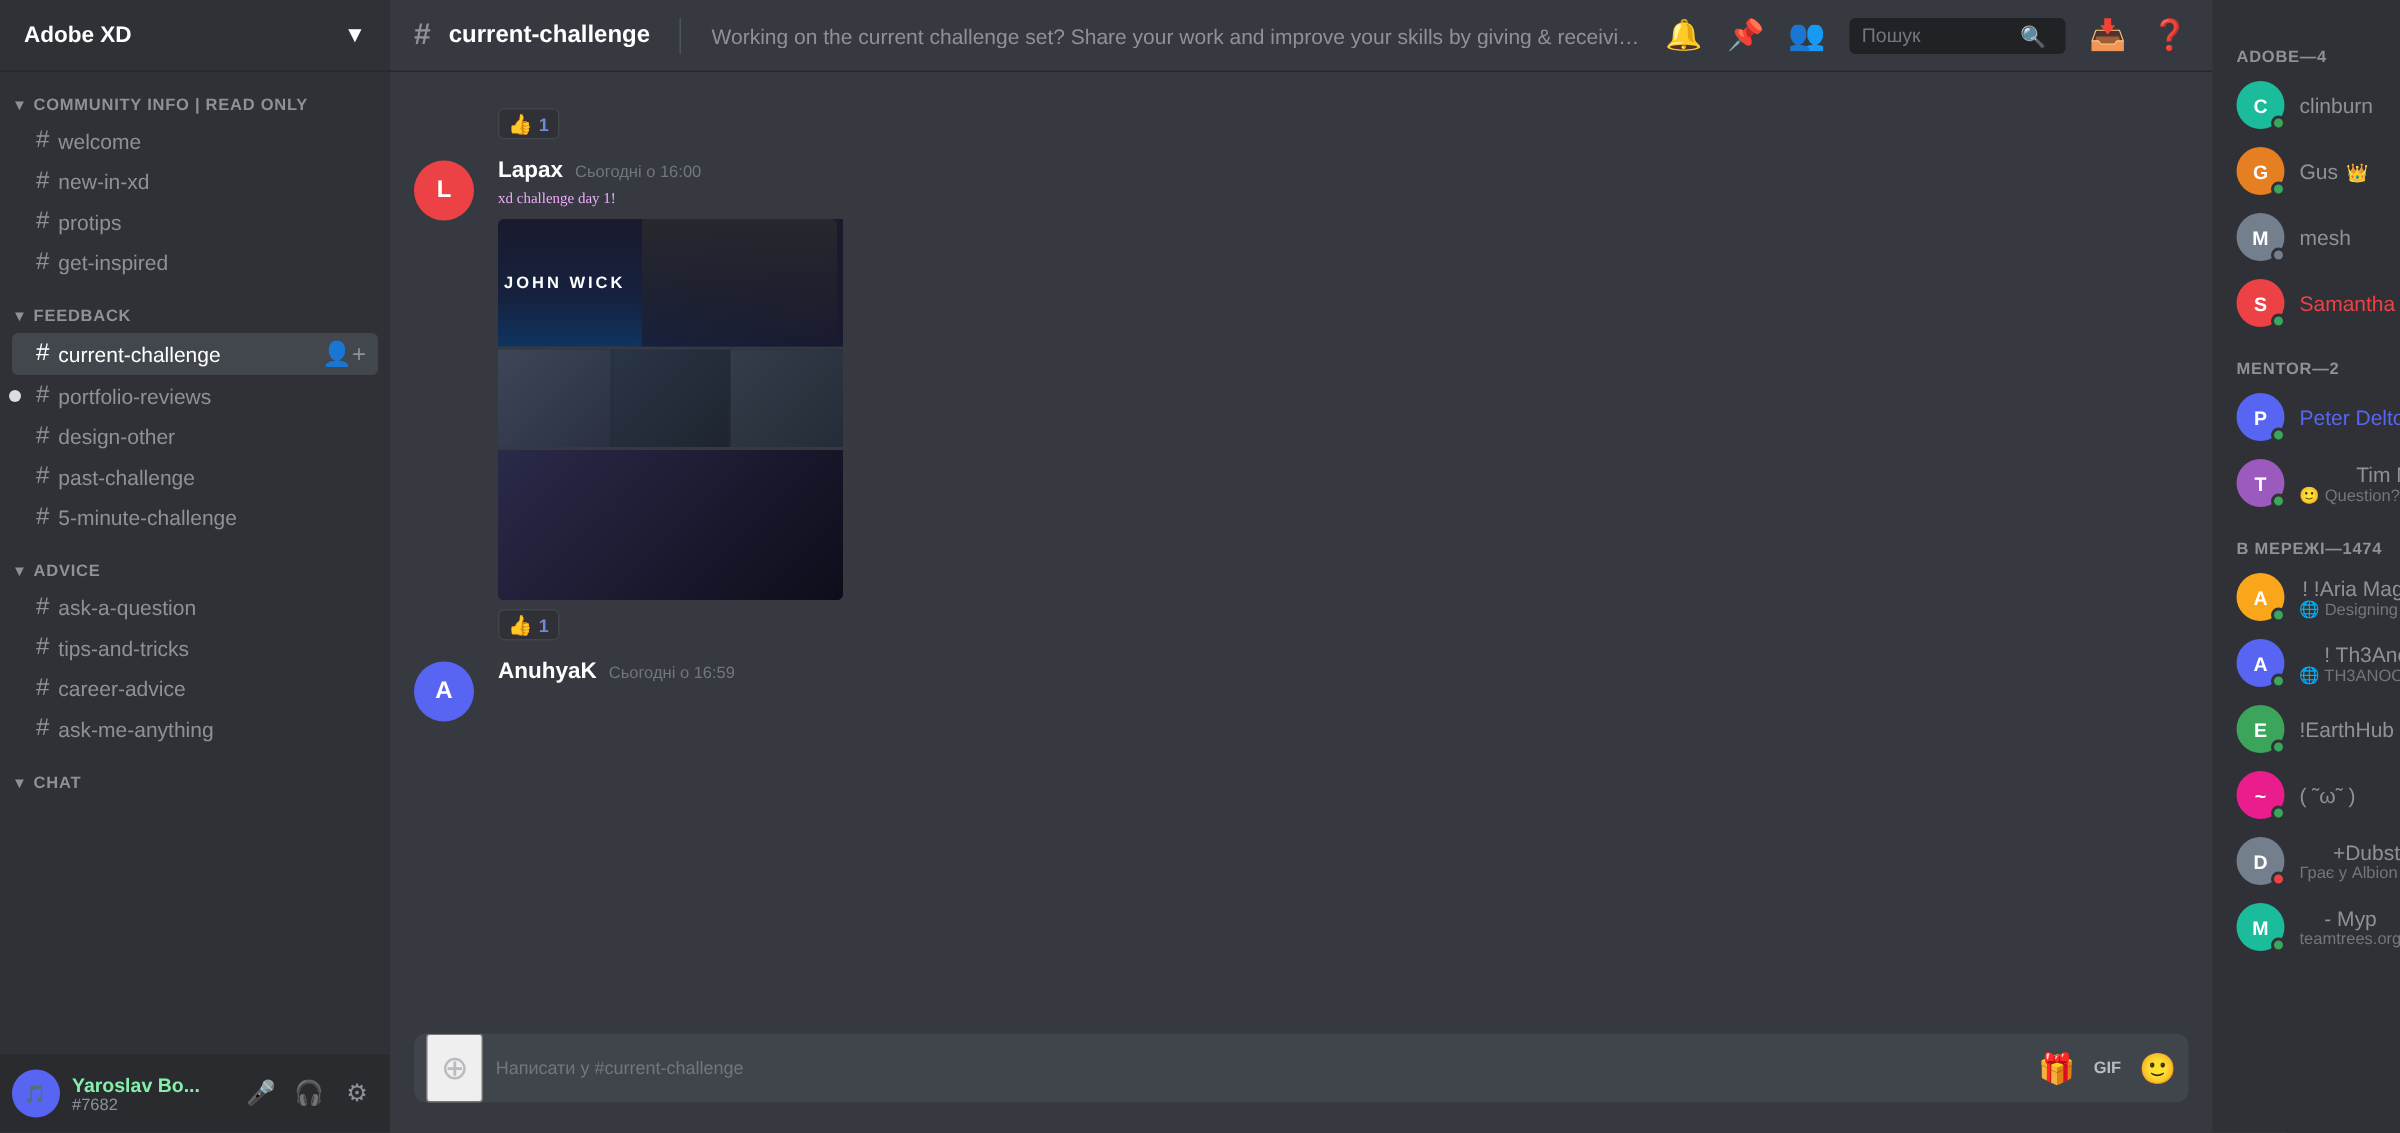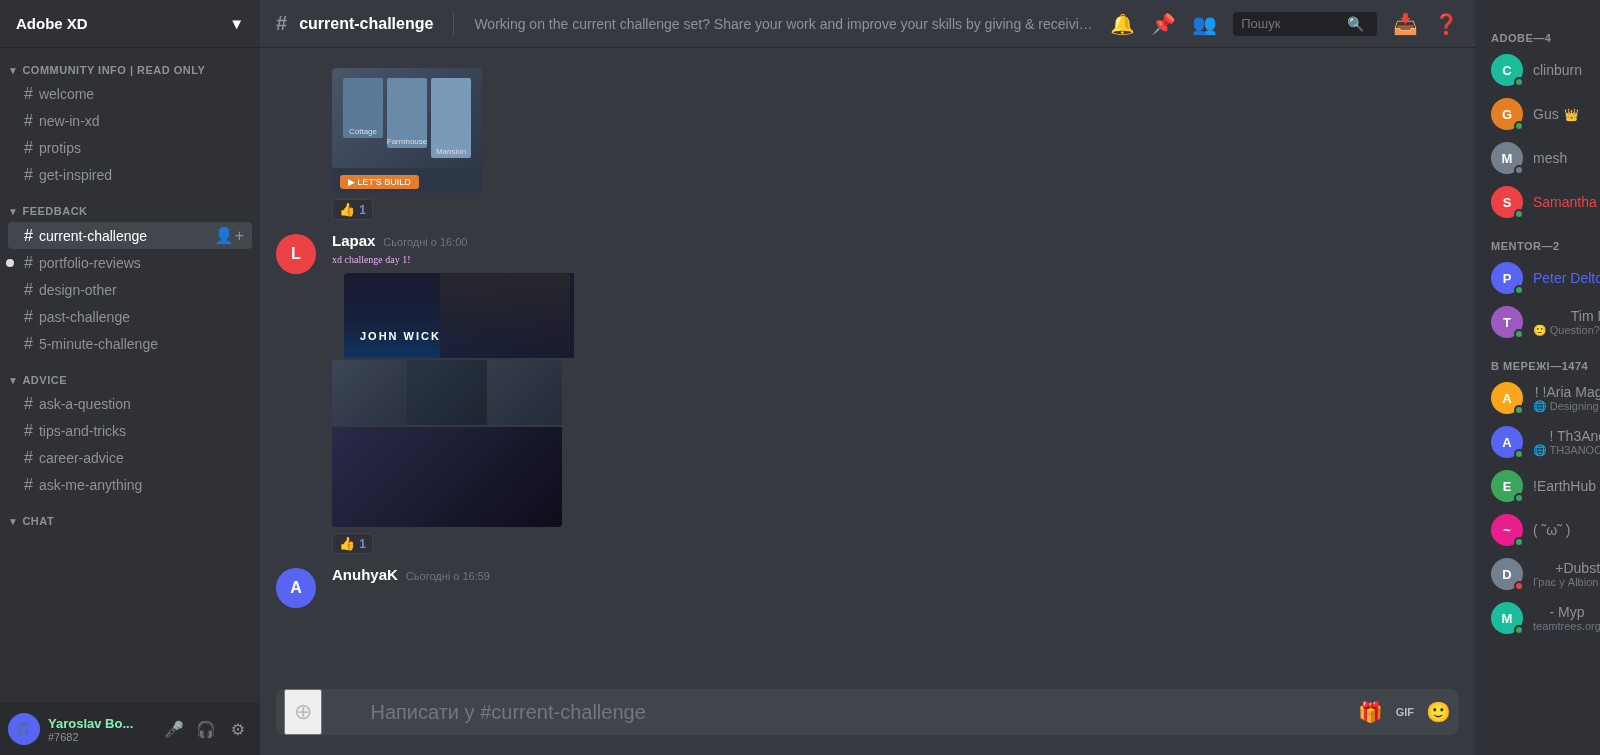--- a/index.html
+++ b/index.html
@@ -59,21 +59,21 @@
     .reaction-count { color: #7289da; font-size: 12px; font-weight: 600; }
 
     
     .image-attachment { max-width: 400px; border-radius: 4px; overflow: hidden; margin-bottom: 6px; cursor: pointer; }
     .john-wick-container { display: flex; flex-direction: column; gap: 2px; max-width: 230px; }
 
     
     .message-input-area { padding: 0 16px 20px 16px; flex-shrink: 0; }
     .message-input-wrapper { background: #40444b; border-radius: 8px; display: flex; align-items: center; padding: 0 8px; }
     .input-add-btn { color: #b9bbbe; font-size: 22px; cursor: pointer; padding: 8px; }
-    .message-input { flex: 1; background: transparent; border: none; outline: none; color: #dcddde; font-size: 20px; padding: 11px 8px; margin-left: 40px; }
+    .message-input { flex: 1; background: transparent; border: none; outline: none; color: #dcddde; font-size: 12px; padding: 11px 8px; }
     .message-input::placeholder { color: #72767d; }
     .input-right-icons { display: flex; align-items: center; gap: 12px; }
     .input-icon { color: #b9bbbe; font-size: 20px; cursor: pointer; }
 
     
     .members-sidebar { width: 240px; background: #2f3136; overflow-y: auto; flex-shrink: 0; padding: 16px 8px; }
     .members-sidebar::-webkit-scrollbar { width: 4px; }
     .members-sidebar::-webkit-scrollbar-thumb { background: #202225; border-radius: 2px; }
     .members-category { font-size: 11px; font-weight: 700; color: #8e9297; text-transform: uppercase; letter-spacing: 0.5px; padding: 16px 8px 4px 8px; }
     .member-item { display: flex; align-items: center; gap: 10px; padding: 6px 8px; border-radius: 4px; cursor: pointer; }
@@ -222,52 +222,40 @@
       <span class="header-icon">📥</span>
       <span class="header-icon">❓</span>
     </div>
   </div>
 
   <div class="messages-container">
 
     <div class="message-group">
       <div style="width:40px;flex-shrink:0;"></div>
       <div>
-        <div class="image-attachment" style="width:150px;cursor:pointer;">
-          <div style="background:linear-gradient(135deg,#4a5568,#2d3748);height:100px;display:flex;align-items:center;justify-content:center;color:#a0aec0;font-size:10px;border-radius:4px;">
-            <div style="display:flex;gap:4px;text-align:center;font-size:8px;">
-              <div style="background:#5a7a9a;width:40px;height:60px;border-radius:2px;display:flex;align-items:flex-end;justify-content:center;padding-bottom:2px;color:#ddd;">Cottage</div>
-              <div style="background:#6a8aaa;width:40px;height:70px;border-radius:2px;display:flex;align-items:flex-end;justify-content:center;padding-bottom:2px;color:#ddd;">Farmhouse</div>
-              <div style="background:#7a9aba;width:40px;height:80px;border-radius:2px;display:flex;align-items:flex-end;justify-content:center;padding-bottom:2px;color:#ddd;">Mansion</div>
-            </div>
-          </div>
-          <div style="background:#2d3748;padding:4px 8px;border-radius:0 0 4px 4px;">
-            <div style="background:#e47c2d;border-radius:3px;padding:2px 8px;font-size:9px;color:#fff;display:inline-block;">▶ LET'S BUILD</div>
-          </div>
-        </div>
         <div style="margin-top:4px;">
           <span class="reaction">
             <span>👍</span>
             <span class="reaction-count">1</span>
           </span>
         </div>
       </div>
     </div>
 
     <div class="message-group">
       <div class="avatar avatar-red">L</div>
       <div class="message-content">
         <div class="message-header">
           <span class="message-author">Lapax</span>
           <span class="message-timestamp">Сьогодні о 16:00</span>
         </div>
         <div class="message-text">xd challenge day 1!</div>
 
         <div class="john-wick-container">
-          <div style="background:linear-gradient(180deg,#1a1a2e 0%,#16213e 60%,#0f3460 100%);width:230px;height:85px;border-radius:4px 4px 0 0;position:relative;display:flex;align-items:flex-end;padding:16px;margin-left:12px;">
+          <div style="background:linear-gradient(180deg,#1a1a2e 0%,#16213e 60%,#0f3460 100%);width:230px;height:85px;border-radius:4px 4px 0 0;position:relative;display:flex;align-items:center;padding:4px;">
             <span style="color:#fff;font-size:11px;font-weight:700;letter-spacing:2px;text-transform:uppercase;z-index:1;">JOHN WICK</span>
             <div style="position:absolute;right:0;top:0;bottom:0;width:140px;background:linear-gradient(90deg,transparent,#1a1a2e);"></div>
             <div style="position:absolute;right:4px;top:0;bottom:0;width:130px;background:linear-gradient(180deg,#2d2d2d,#1a1a2e);opacity:0.7;border-radius:0 4px 0 0;"></div>
           </div>
           <div style="background:linear-gradient(135deg,#2d3748,#1a202c);width:230px;height:65px;display:flex;gap:2px;overflow:hidden;">
             <div style="flex:1;background:linear-gradient(135deg,#3d4758,#2a3040);"></div>
             <div style="flex:1;background:linear-gradient(135deg,#2a3545,#1e2530);"></div>
             <div style="flex:1;background:linear-gradient(135deg,#353d4a,#242c38);"></div>
           </div>
           <div style="background:linear-gradient(180deg,#1a1a2e,#0d0d0d);width:230px;height:100px;border-radius:0 0 4px 4px;position:relative;">

